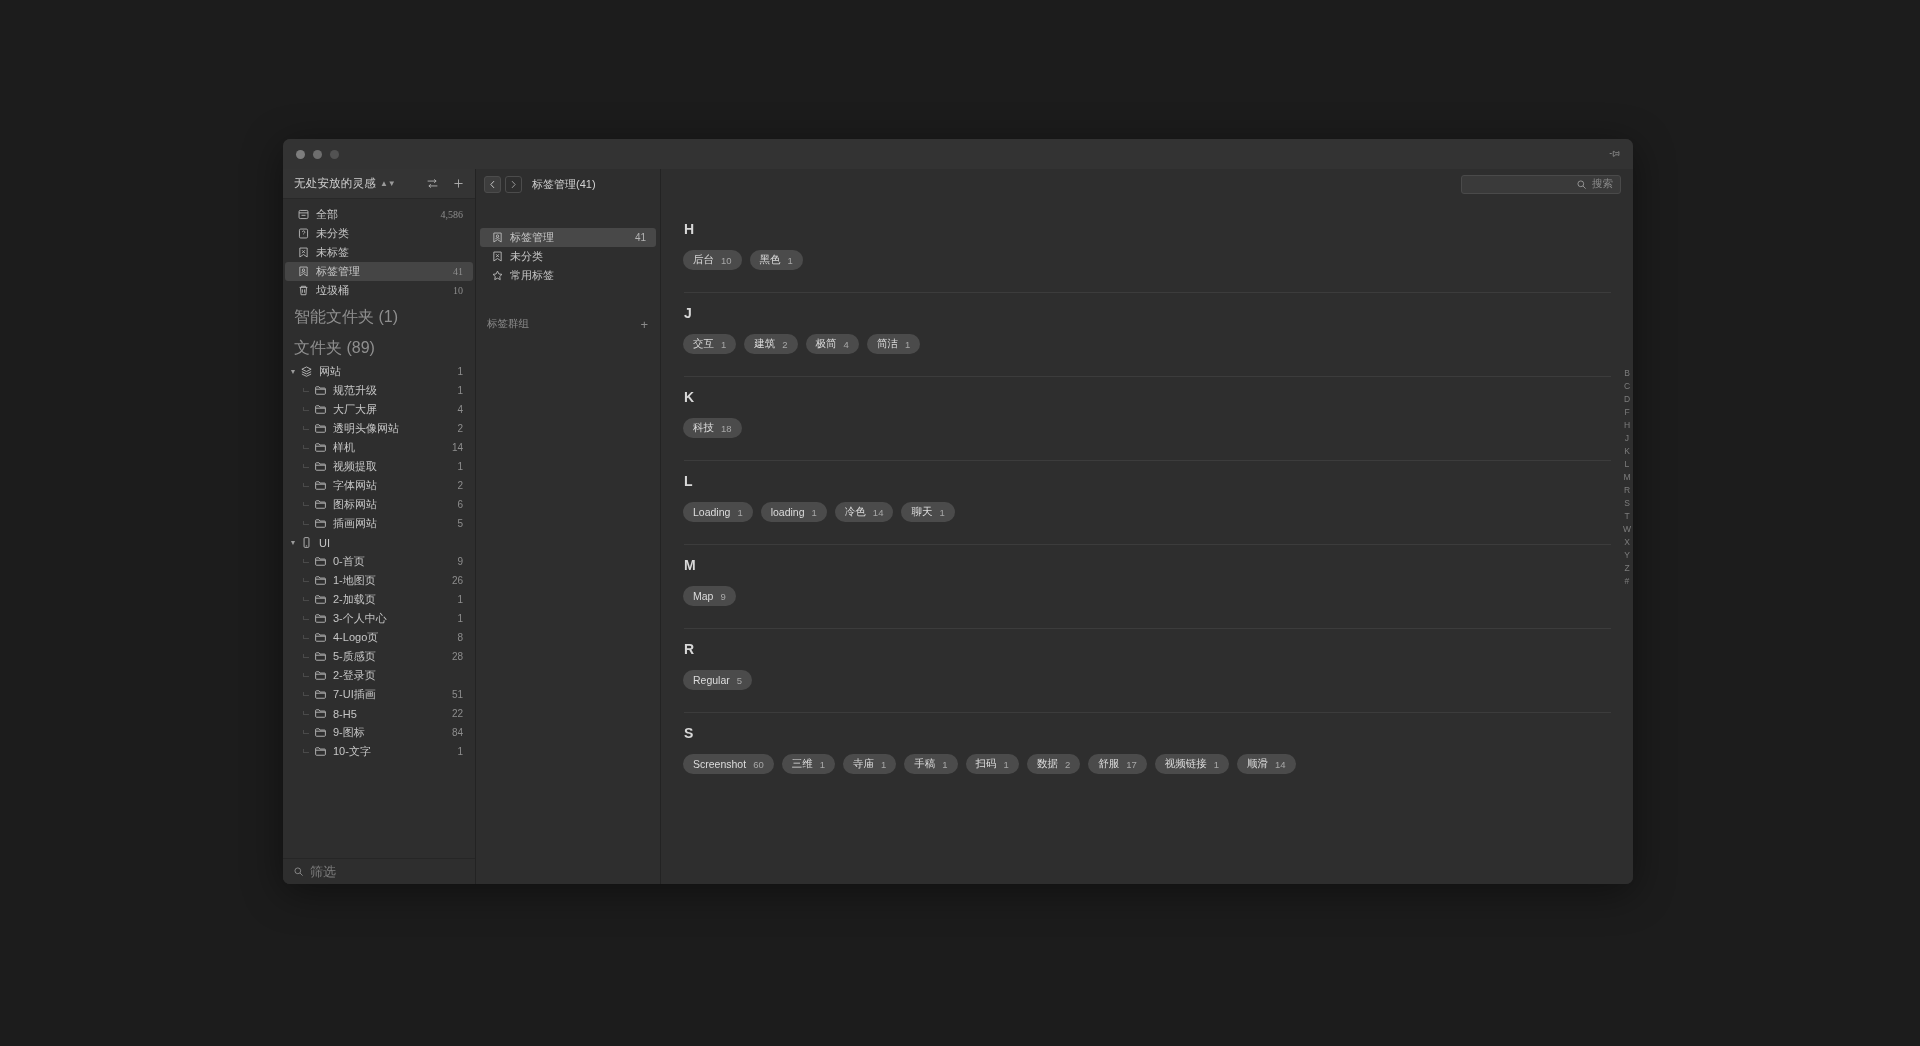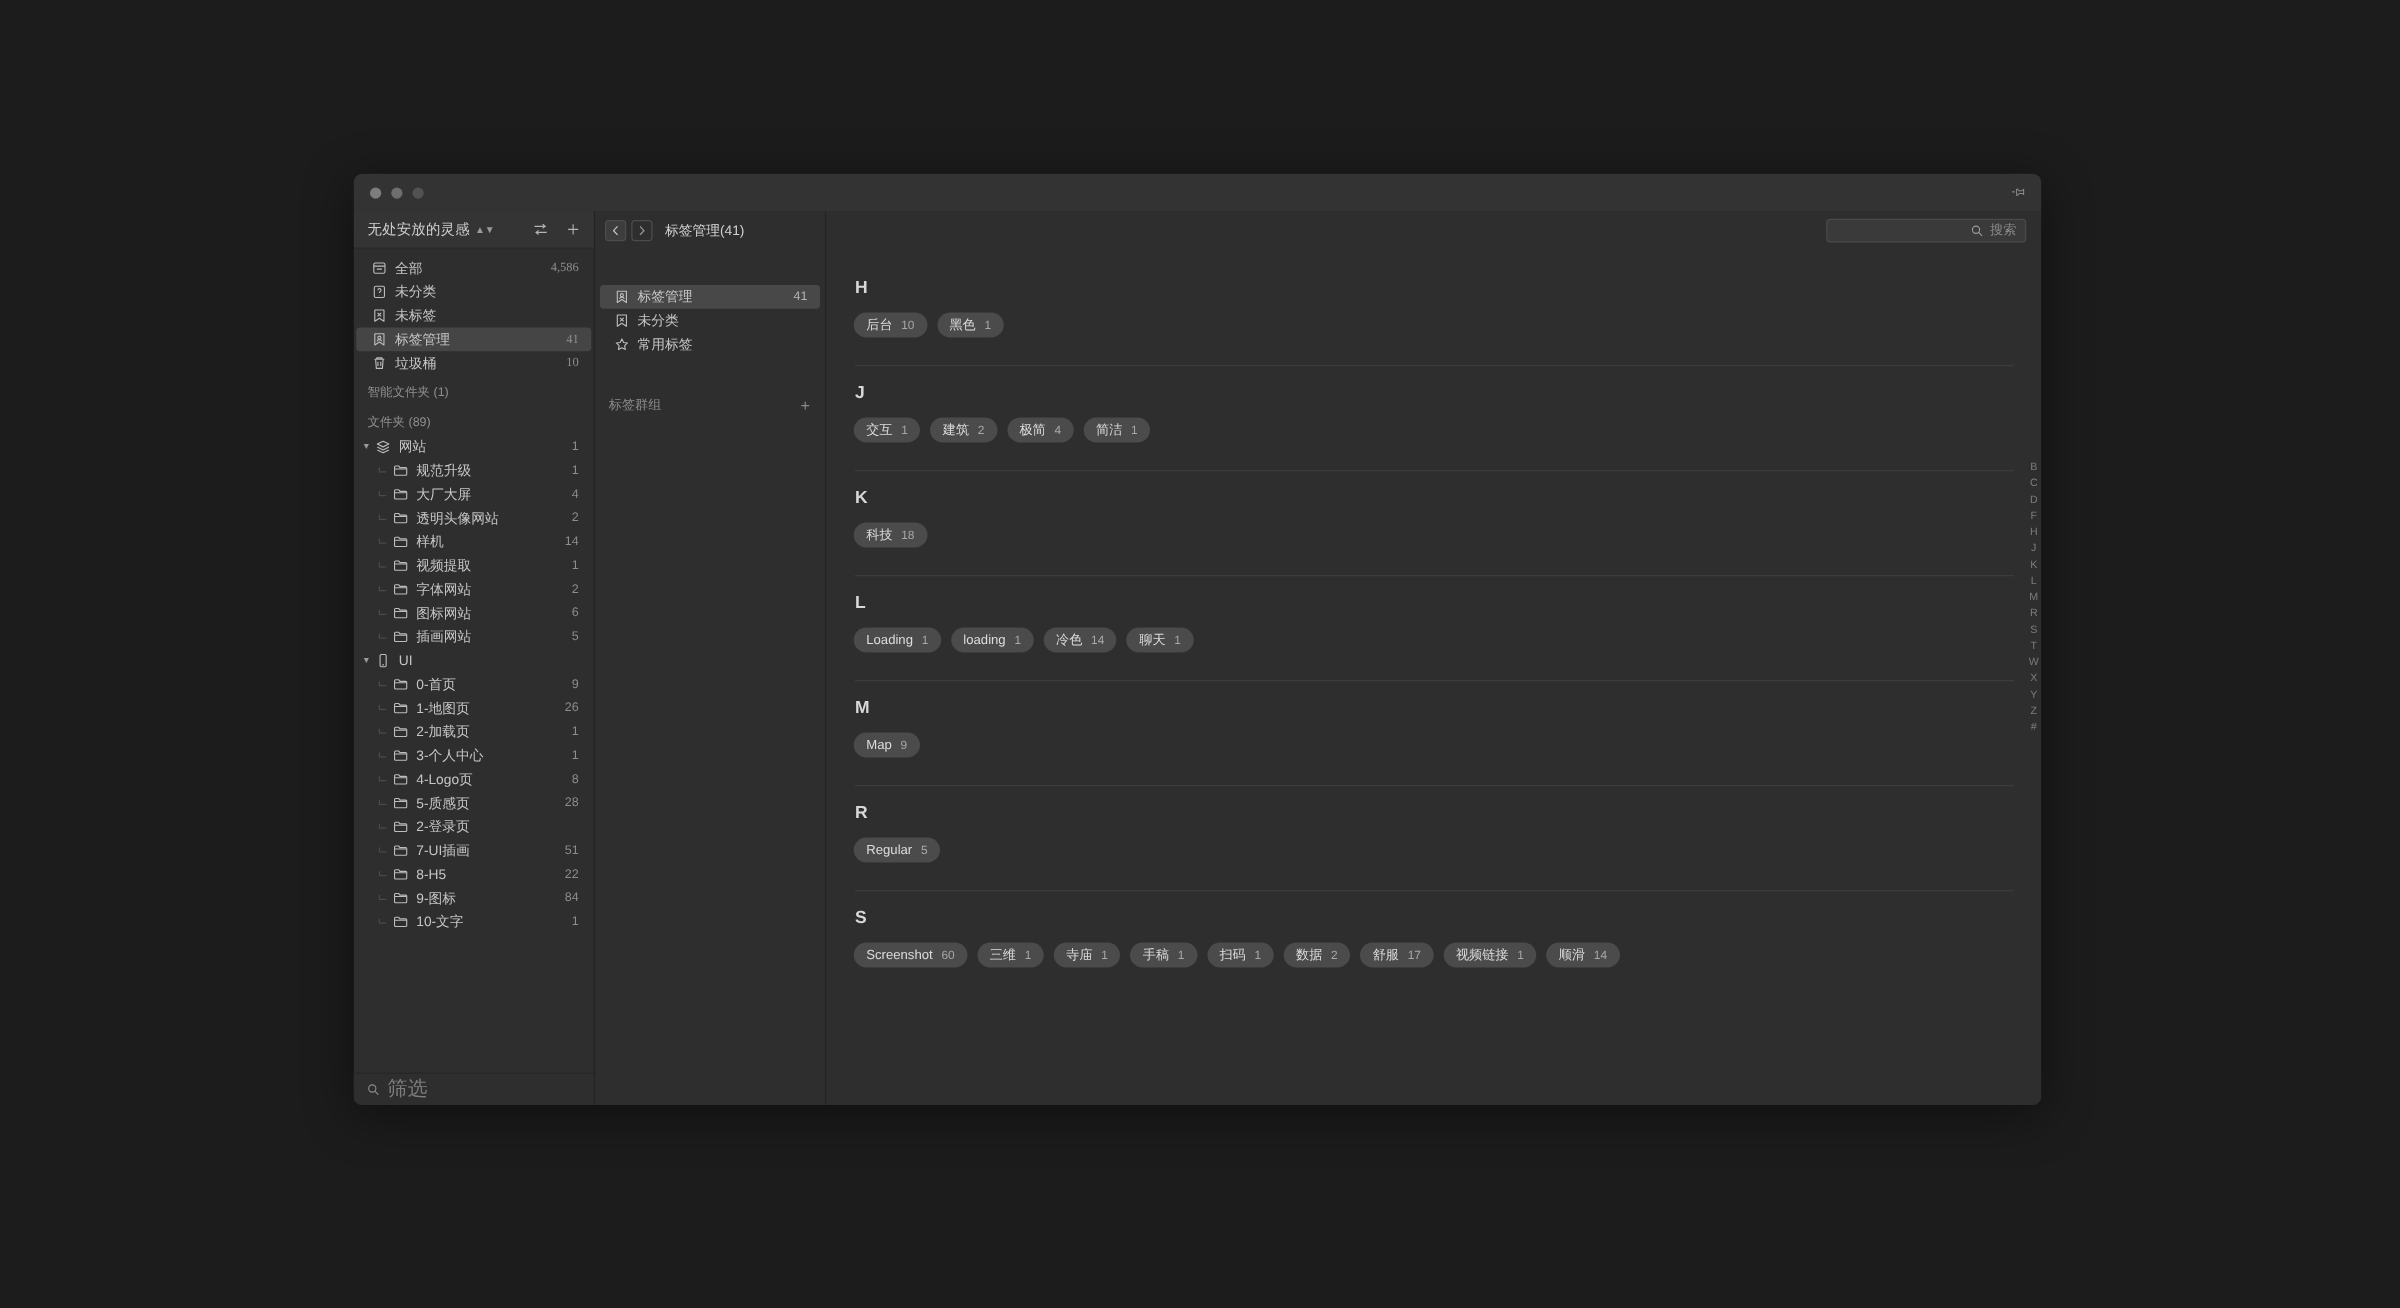--- a/index.html
+++ b/index.html
@@ -69,21 +69,21 @@
     padding: 0 10px 0 11px; margin: 0 2px;
     border-radius: 3px;
     font-size: 11px; color: #c6c6c6; font-family: Liberation Serif, serif;
   }
   .nav-item.sel { background: #454545; }
   .nav-ic { width: 14px; margin-right: 6px; display: flex; align-items: center; justify-content: center; color: #b9b9b9; }
   .nav-label { flex: 1; white-space: nowrap; overflow: hidden; }
   .nav-count { font-size: 10px; color: #8d8d8d; }
 
   .sec-label {
-    font-size: 10px; color: #8f8f8f;
+    font-size: 16px; color: #8f8f8f;
     padding: 7px 0 3px 11px;
   }
   .tree-row {
     height: 19px; display: flex; align-items: center;
     font-size: 11px; color: #c6c6c6;
     padding-right: 10px; margin: 0 2px;
     border-radius: 3px;
     position: relative;
   }
   .tw-caret { width: 12px; text-align: center; font-size: 7px; color: #9b9b9b; margin-left: 2px; }
@@ -101,21 +101,21 @@
   .tw-count { font-size: 10px; color: #8d8d8d; }
 
   .sb-filter {
     flex: 0 0 26px; height: 26px;
     border-top: 1px solid #262626;
     display: flex; align-items: center;
     padding: 0 10px;
     background: #2e2e2e;
   }
   .sb-filter .mag { margin-right: 6px; display: flex; }
-  .sb-filter .ftxt { font-size: 16px; color: #7e7e7e; }
+  .sb-filter .ftxt { font-size: 13px; color: #7e7e7e; }
 
   
   .midpanel {
     width: 185px;
     background: #2e2e2e;
     display: flex; flex-direction: column;
     border-right: 1px solid #232323;
     gap: 24px;
   }
   .mid-head {

